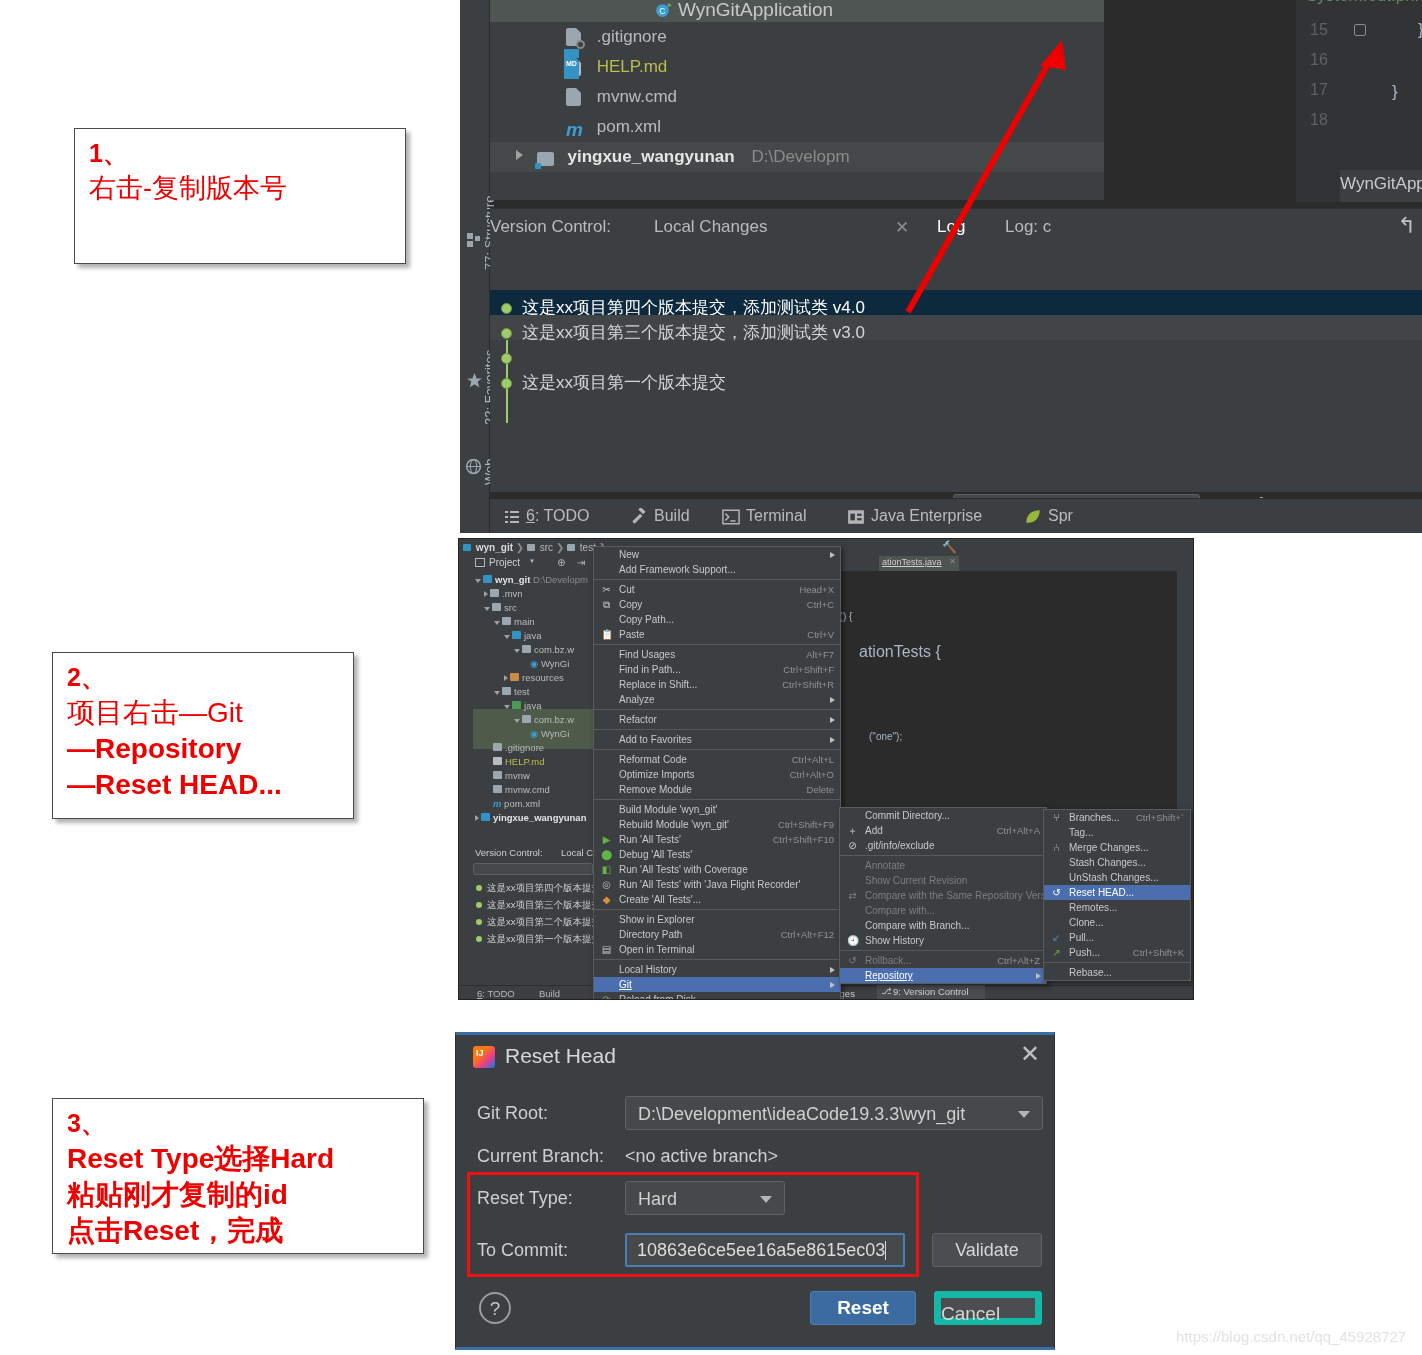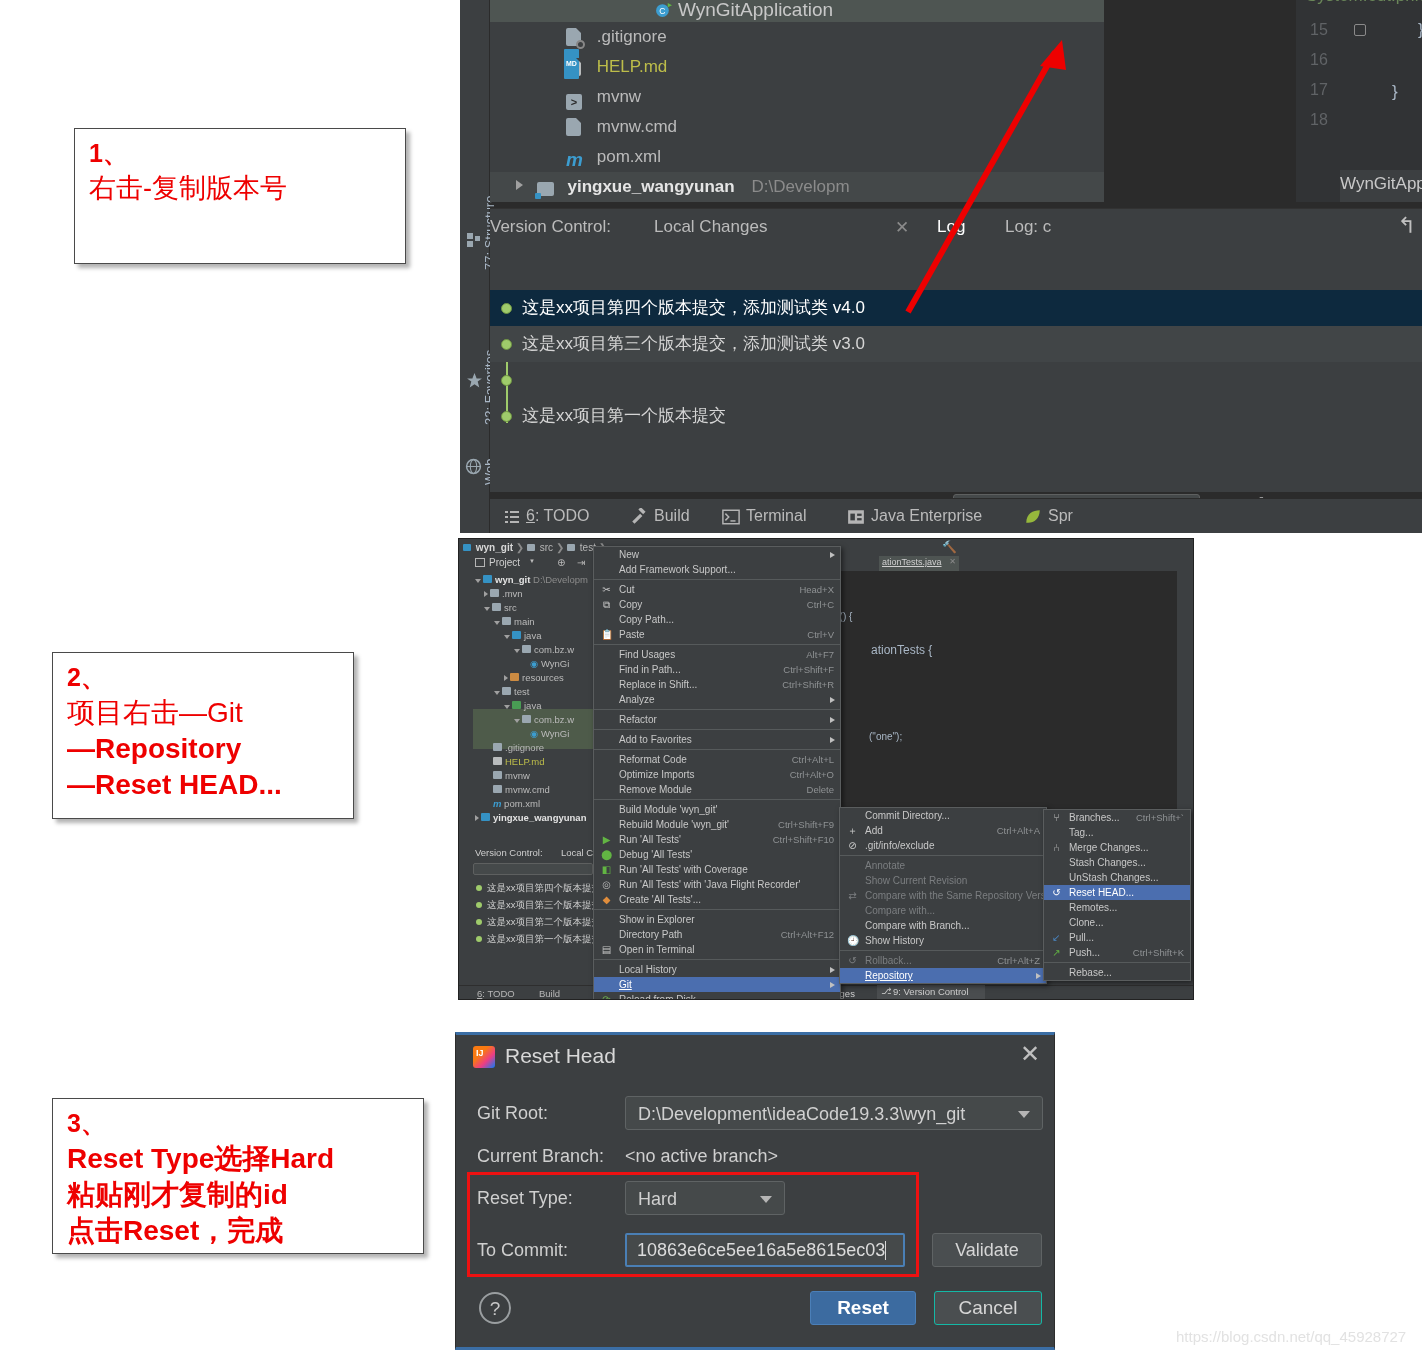--- a/index.html
+++ b/index.html
@@ -73,21 +73,21 @@
   #p1-vc-header { position:absolute; left:30px; top:208px; width:932px; height:36px; background:#3c3f41; border-top:1px solid #323232;}
   .vc-tab { position:absolute; top:8px; font-size:17px; color:#bbbbbb; white-space:nowrap;}
   .vc-tab.active { color:#ffffff; }
   #vc-underline { position:absolute; top:35px; height:2px; background:#4a88c7; }
 
   #p1-filterbar { position:absolute; left:30px; top:244px; width:932px; height:46px; background:#3c3f41; }
   #p1-search { position:absolute; left:463px; top:250px; width:247px; height:32px; background:#45494a; border:1px solid #5e6060; border-radius:3px; }
   .filt { position:absolute; top:256px; font-size:16px; color:#bbbbbb; white-space:nowrap;}
 
   #p1-log { position:absolute; left:30px; top:290px; width:932px; height:202px; background:#3c3f41; }
-  .logrow { position:relative; height:36px; line-height:35px; font-size:17px; color:#d5d5d5; white-space:nowrap; padding-left:32px;}
+  .logrow { position:relative; height:25px; line-height:35px; font-size:17px; color:#d5d5d5; white-space:nowrap; padding-left:32px;}
   .logrow.sel { background:#0d293e; color:#ffffff; }
   .logrow.alt { background:#414547; }
   .node { position:absolute; left:11px; top:13px; width:11px;height:11px; border-radius:50%; background:#9fcb6b; border:1px solid #6f9443;}
   .vline { position:absolute; left:16px; width:2px; background:#9fcb6b; }
 
   #p1-statusbar { position:absolute; left:30px; top:498px; width:932px; height:35px; background:#3c3f41; border-top:1px solid #2b2b2b;}
   .sbitem { position:absolute; top:8px; font-size:16px; color:#bbbbbb; white-space:nowrap;}
   .sbitem .u { text-decoration: underline; }
 
   
@@ -151,21 +151,21 @@
                       color:#dcdcdc; font-size:18px; line-height:30px; padding-left:10px; white-space:nowrap;}
   #d-tocommit-input .caretbar { display:inline-block; width:1px; height:19px; background:#d8d8d8; vertical-align:-4px;}
   #d-validate { position:absolute; left:932px; top:1233px; width:110px; height:34px; background:#4a4e50;
                 border:1px solid #5f6364; border-radius:3px; color:#d6d6d6; font-size:18px; line-height:32px; text-align:center;}
   #d-redbox { position:absolute; left:467px; top:1172px; width:452px; height:105px; border:3px solid #ee1111; }
   #d-help { position:absolute; left:479px; top:1292px; width:32px; height:32px; border-radius:50%;
             border:2px solid #9a9ea0; color:#c8c8c8; font-size:19px; line-height:29px; text-align:center;}
   #d-reset { position:absolute; left:810px; top:1291px; width:106px; height:34px; background:#3c6ba0;
              border:1px solid #4b7fb8; border-radius:3px; color:#ffffff; font-size:19px; font-weight:bold; line-height:32px; text-align:center;}
   #d-cancel { position:absolute; left:934px; top:1291px; width:108px; height:34px; background:#4a4e50;
-              border:1px solid #14b8a6; border-radius:3px; color:#d6d6d6; font-size:19px; line-height:32px; text-align:center;}
+              border:7px solid #14b8a6; border-radius:3px; color:#d6d6d6; font-size:19px; line-height:32px; }
 
   #watermark { position:absolute; left:1176px; top:1328px; font-size:15px; color:#e2e2e2; white-space:nowrap;}
 </style>
 </head>
 <body>
 
 <div id="page">
 
   <div class="ide" id="panel1">
     <div id="p1-editor-bg"></div>
@@ -213,24 +213,20 @@
     </div>
 
     <div id="p1-tree">
       <div class="treerow" style="padding-left:76px;">
         <span class="ic"><span class="fi"><span class="ban"></span></span></span>
         <span>.gitignore</span>
       </div>
       <div class="treerow" style="padding-left:76px;">
         <span class="ic"><span class="fi md"><span class="badge">MD</span></span></span>
         <span style="color:#bdbd4a;">HELP.md</span>
-      </div>
-      <div class="treerow" style="padding-left:76px;">
-        <span class="ic"><span class="sqr">&gt;</span></span>
-        <span>mvnw</span>
       </div>
       <div class="treerow" style="padding-left:76px;">
         <span class="ic"><span class="fi"></span></span>
         <span>mvnw.cmd</span>
       </div>
       <div class="treerow" style="padding-left:76px;">
         <span class="ic mchar">m</span>
         <span>pom.xml</span>
       </div>
       <div class="treerow" style="padding-left:26px; background:#444849;">
@@ -418,21 +414,21 @@
         <div class="t2" style="padding-left:20px;"><span class="fo" style="background:#9aa7b0;"></span><span>.gitignore</span></div>
         <div class="t2" style="padding-left:20px;"><span class="fo" style="background:#b9bcbd;"></span><span style="color:#bdbd4a;">HELP.md</span></div>
         <div class="t2" style="padding-left:20px;"><span class="fo" style="background:#9aa7b0;"></span><span>mvnw</span></div>
         <div class="t2" style="padding-left:20px;"><span class="fo" style="background:#9aa7b0;"></span><span>mvnw.cmd</span></div>
         <div class="t2" style="padding-left:20px;"><span style="color:#3c9dd0;font-style:italic;font-weight:bold;">m</span> <span>pom.xml</span></div>
         <div class="t2" style="padding-left:2px;"><span class="ca r"></span><span class="fo blue"></span><span style="font-weight:bold;color:#e3e3e3;">yingxue_wangyunan</span></div>
       </div>
     </div>
 
     <div id="p2-editor">
-      <span style="position:absolute; left:82px; top:72px; font-size:12px; color:#a9b7c6;text-align:right;">ationTests {</span>
+      <span style="position:absolute; left:70px; top:72px; font-size:16px; color:#a9b7c6;text-align:right;">ationTests {</span>
       <span style="position:absolute; left:40px; top:40px; font-size:10px; color:#a9b7c6;">ds() {</span>
       <span style="position:absolute; left:80px; top:160px; font-size:10px; color:#a9b7c6;">("one");</span>
     </div>
     <div id="p2-rightstrip"></div>
 
     <div id="p2-vcbar">
       <span style="position:absolute; left:2px; top:2px; font-size:9.5px; color:#cfcfcf;">Version Control:</span>
       <span style="position:absolute; left:88px; top:2px; font-size:9.5px; color:#cfcfcf;">Local Cha</span>
     </div>
     <div style="position:absolute; left:14px; top:324px; width:120px; height:12px; background:#45494a; border:1px solid #5e6060; border-radius:2px;"></div>

